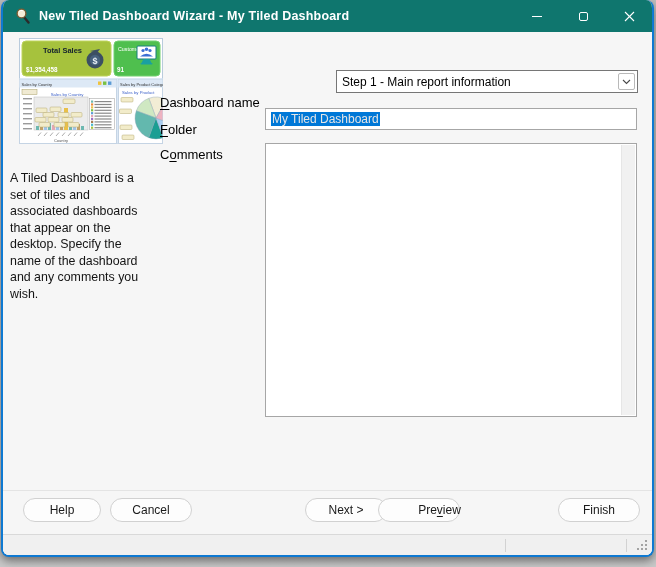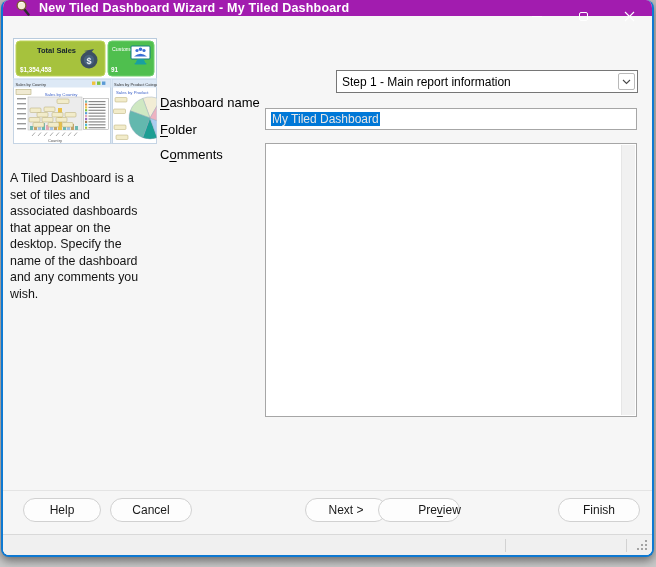--- a/index.html
+++ b/index.html
@@ -7,32 +7,32 @@
   body { font-family:"Liberation Sans","DejaVu Sans",sans-serif; background:linear-gradient(#bdbdbd,#c9c9c9); position:relative; overflow:hidden; }
 
   .window {
     position:absolute; left:1px; top:0; width:653px; height:557px;
     border:2px solid #0e79d2; border-top:none; border-radius:8px;
     overflow:hidden; background:#f6f6f6;
     box-shadow:0 4px 10px rgba(0,0,0,.45);
   }
 
   
-  .titlebar { position:absolute; left:0; top:0; right:0; height:16px; background:#a21caf; display:flex; align-items:center; }
+  .titlebar { position:absolute; left:0; top:0; right:0; height:32px; background:#0f766e; display:flex; align-items:center; }
   .title-icon { width:16px; height:16px; margin-left:12px; flex:0 0 auto; }
   .title-text { color:#fff; font-size:12.5px; font-weight:600; margin-left:8px; letter-spacing:.2px; }
   .caption-buttons { position:absolute; right:0; top:0; height:32px; display:flex; }
   .cap-btn { width:46px; height:32px; display:flex; align-items:center; justify-content:center; cursor:default; }
   .glyph-min { width:10px; height:1px; background:#fff; display:block; }
   .glyph-max { width:9px; height:9px; border:1px solid #fff; border-radius:2px; display:block; }
 
   
   .client { position:absolute; left:0; top:32px; right:0; bottom:0; background:#f6f6f6; }
 
-  .thumb { position:absolute; left:10px; top:6px; width:128px; height:106px;text-decoration:underline; }
+  .thumb { position:absolute; left:16px; top:6px; width:128px; height:106px;text-decoration:underline; }
 
   .description { position:absolute; left:7px; top:138px; width:142px; font-size:12.4px; line-height:16.5px; color:#141414; }
 
   .combo, .textbox { position:absolute; background:#fff; font-size:12px; color:#000; display:flex; align-items:center;margin-top:18px; }
   .combo { border:1px solid #767676; }
   .textbox, .combo.light { border:1px solid #a6a6a6; }
   .combo .val, .textbox .val { padding-left:5px; white-space:nowrap; overflow:hidden; }
   .chev-box { position:absolute; right:2px; top:2px; bottom:2px; width:17px; border:1px solid #b9b9b9; border-radius:2px; background:#fff; display:flex; align-items:center; justify-content:center; }
 
   .step-combo  { left:333px; top:20px;  width:302px; height:23px; }

